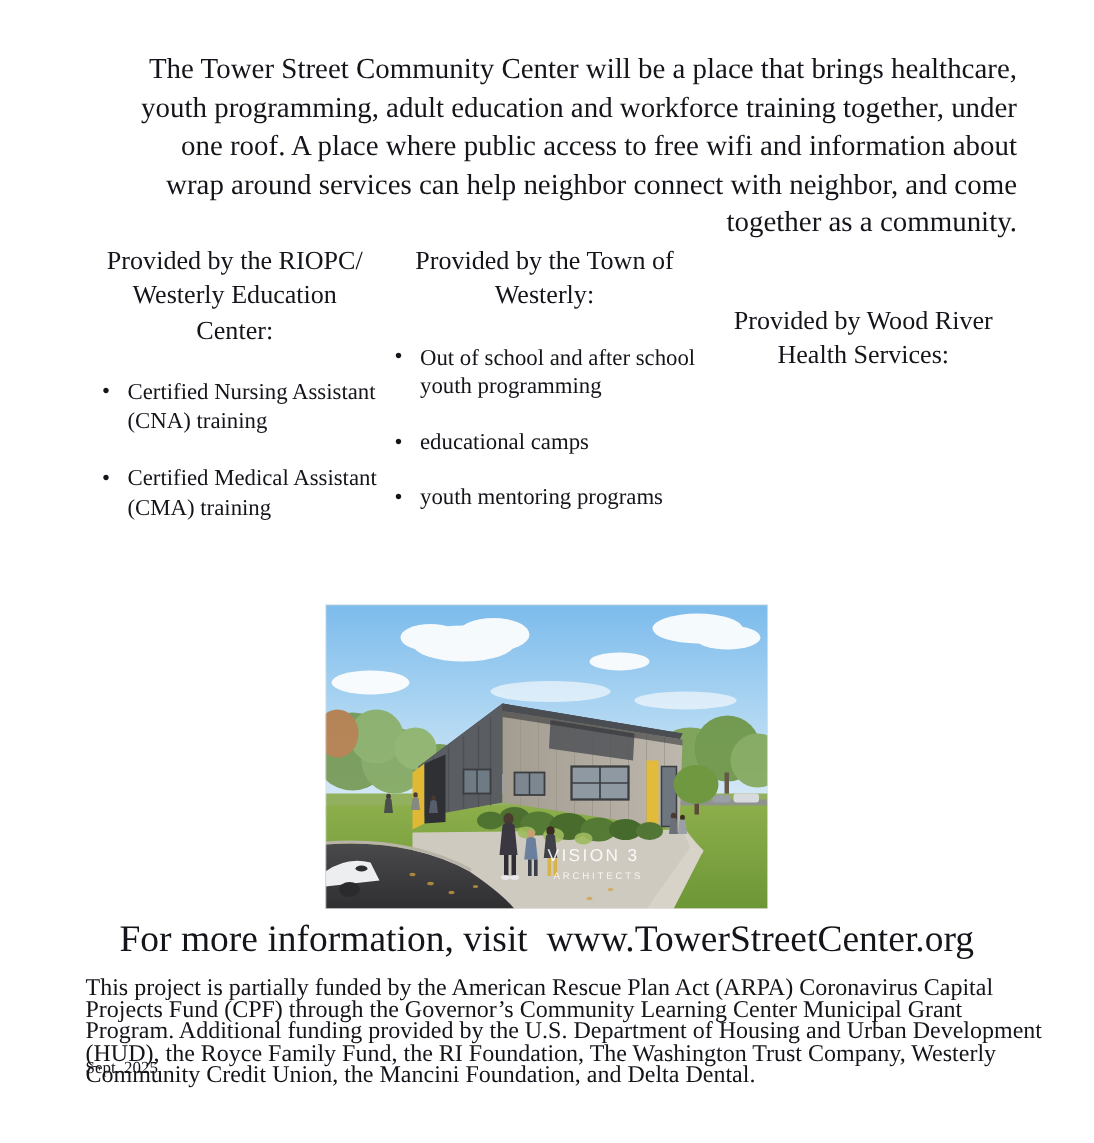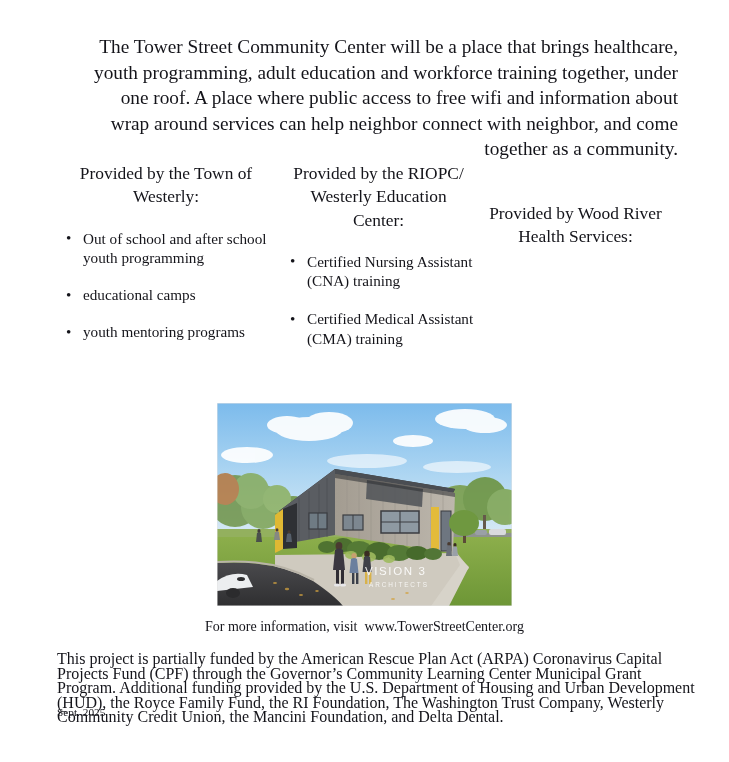--- a/index.html
+++ b/index.html
@@ -117,21 +117,21 @@
     white-space: nowrap;
   }
 
   
   .info-line {
     position: absolute;
     left: 0;
     top: 615px;
     width: 729px;
     text-align: center;
-    font-size: 14px;
+    font-size: 25px;
     line-height: 24px;
     color: #14141a;
     white-space: pre;
   }
 
   
   .footer {
     position: absolute;
     left: 57px;
     top: 652px;
@@ -152,34 +152,34 @@
     color: #14141a;
   }
 </style>
 </head>
 <body>
 
 <p class="intro">The Tower Street Community Center will be a place that brings healthcare, youth programming, adult education and workforce training together, under one roof. A place where public access to free wifi and information about wrap around services can help neighbor connect with neighbor, and come together as a community.</p>
 
 <div class="columns">
 
+  <div class="col col-2">
+    <p class="col-head">Provided by the RIOPC/ Westerly Education Center:</p>
+    <ul class="bullets">
+      <li>Certified Nursing Assistant (CNA) training</li>
+      <li>Certified Medical Assistant (CMA) training</li>
+    </ul>
+  </div>
+
   <div class="col col-1">
     <p class="col-head">Provided by the Town of Westerly:</p>
     <ul class="bullets">
       <li>Out of school and after school youth programming</li>
       <li>educational camps</li>
       <li>youth mentoring programs</li>
-    </ul>
-  </div>
-
-  <div class="col col-2">
-    <p class="col-head">Provided by the RIOPC/ Westerly Education Center:</p>
-    <ul class="bullets">
-      <li>Certified Nursing Assistant (CNA) training</li>
-      <li>Certified Medical Assistant (CMA) training</li>
     </ul>
   </div>
 
   <div class="col col-3">
     <p class="col-head">Provided by Wood River Health Services:</p>
   </div>
 
 </div>
 
 <div class="render-wrap">

